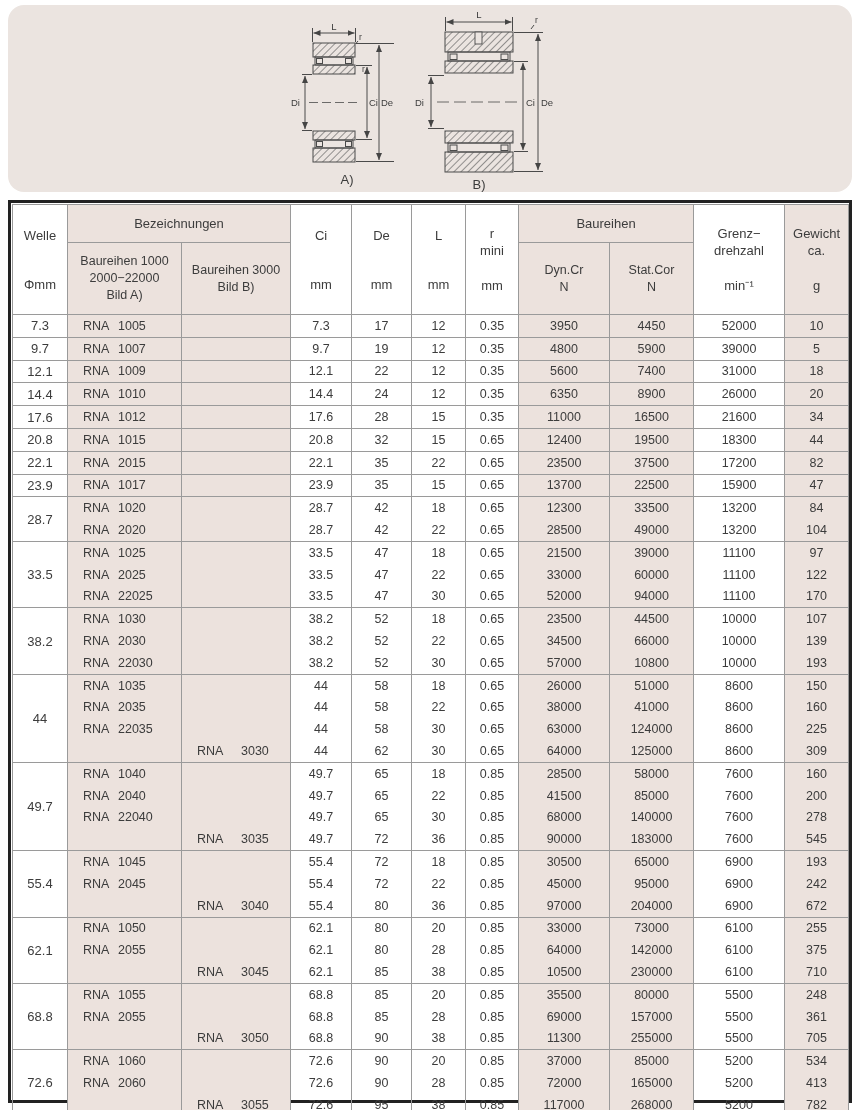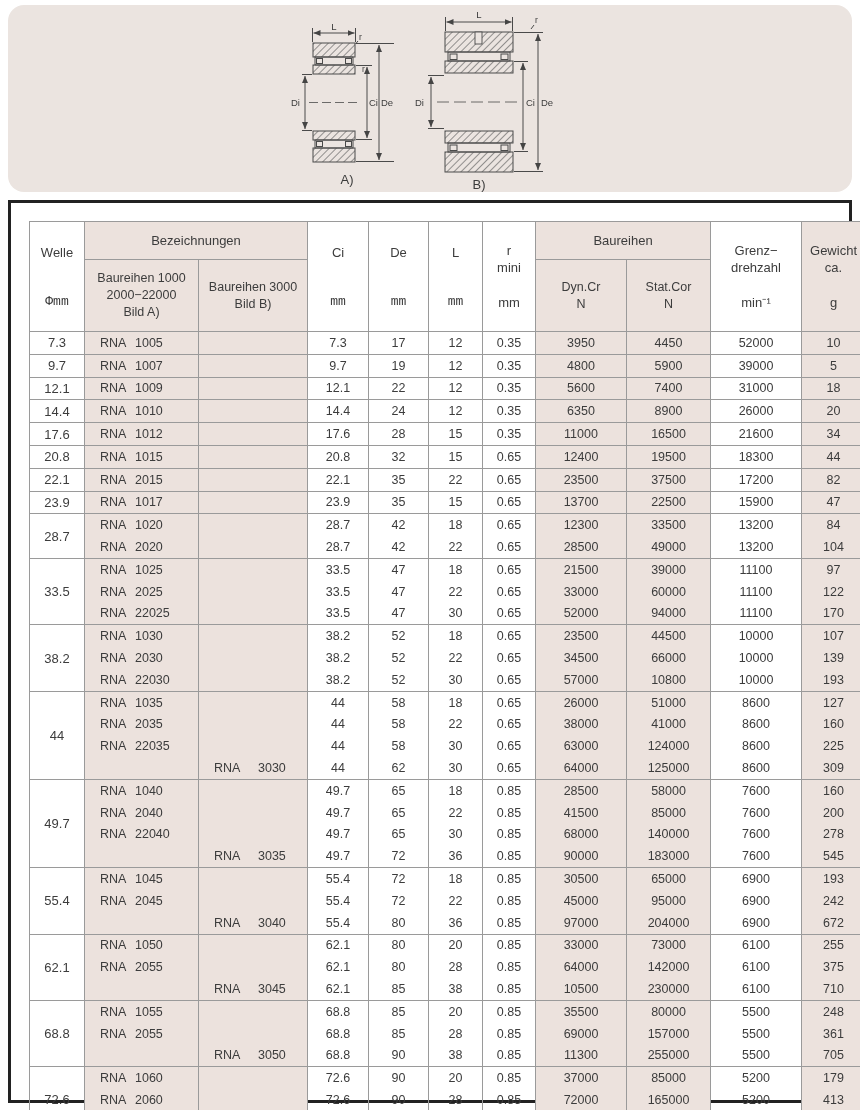--- a/index.html
+++ b/index.html
@@ -11,28 +11,28 @@
   
   .panel{
     position:absolute;left:8px;top:5px;width:844px;height:187px;
     background:#ebe4e0;border-radius:16px;
   }
   .fig{position:absolute;}
   .fig text{fill:#3c3c3c;font-family:"Liberation Sans",sans-serif;}
   
   .twrap{
     position:absolute;left:8px;top:200px;width:844px;height:903px;
-    border:3px solid #222;background:#fff;padding:18px;box-sizing:border-box;
+    border:3px solid #222;background:#fff;padding:1px;box-sizing:border-box;
   }
   table{width:100%;height:100%;border-collapse:collapse;table-layout:fixed;border:1px solid #9a9a9a;}
   th,td{border:1px solid #9a9a9a;font-weight:normal;padding:0;}
   thead th{font-size:13px;line-height:17px;vertical-align:middle;text-align:center;}
   tr.h1{height:38px;}
   tr.h2{height:72px;}
-  .gap{margin-top:32px;font-family:Liberation Mono, monospace;}
+  .gap{margin-top:32px;}
   .gap2{margin-top:18px;}
   .sub{font-size:12.5px;}
   tbody td{height:21.8px;font-size:12.5px;border-top:0;border-bottom:0;vertical-align:middle;}
   tbody tr.gs td{border-top:1px solid #9a9a9a;}
   .c-welle{text-align:center;font-size:13px;}
   .c-num{text-align:center;}
   .c-des{text-align:left;padding-left:15px;}
   .c-des .pre{display:inline-block;width:35px;}
   .c-desb .pre{width:44px;}
   .shade{background:#ece2dd;}
@@ -410,21 +410,21 @@
           <td rowspan="4" class="c-welle">44</td>
           <td class="c-des shade c-desa"><span class="pre">RNA</span><span>1035</span></td>
           <td class="c-des shade c-desb"><span class="pre"></span><span></span></td>
           <td class="c-num">44</td>
           <td class="c-num">58</td>
           <td class="c-num">18</td>
           <td class="c-num">0.65</td>
           <td class="c-num shade">26000</td>
           <td class="c-num shade">51000</td>
           <td class="c-num">8600</td>
-          <td class="c-num shade">127</td>
+          <td class="c-num shade">150</td>
         </tr>
         <tr>
           <td class="c-des shade c-desa"><span class="pre">RNA</span><span>2035</span></td>
           <td class="c-des shade c-desb"><span class="pre"></span><span></span></td>
           <td class="c-num">44</td>
           <td class="c-num">58</td>
           <td class="c-num">22</td>
           <td class="c-num">0.65</td>
           <td class="c-num shade">38000</td>
           <td class="c-num shade">41000</td>
@@ -619,21 +619,21 @@
           <td rowspan="3" class="c-welle">72.6</td>
           <td class="c-des shade c-desa"><span class="pre">RNA</span><span>1060</span></td>
           <td class="c-des shade c-desb"><span class="pre"></span><span></span></td>
           <td class="c-num">72.6</td>
           <td class="c-num">90</td>
           <td class="c-num">20</td>
           <td class="c-num">0.85</td>
           <td class="c-num shade">37000</td>
           <td class="c-num shade">85000</td>
           <td class="c-num">5200</td>
-          <td class="c-num shade">179</td>
+          <td class="c-num shade">534</td>
         </tr>
         <tr>
           <td class="c-des shade c-desa"><span class="pre">RNA</span><span>2060</span></td>
           <td class="c-des shade c-desb"><span class="pre"></span><span></span></td>
           <td class="c-num">72.6</td>
           <td class="c-num">90</td>
           <td class="c-num">28</td>
           <td class="c-num">0.85</td>
           <td class="c-num shade">72000</td>
           <td class="c-num shade">165000</td>

